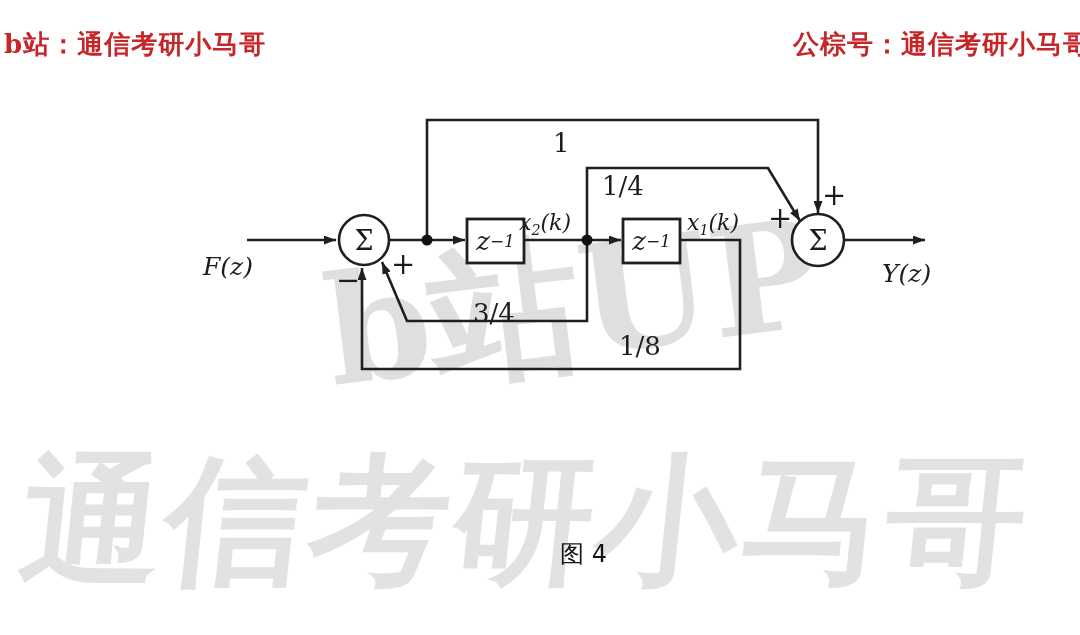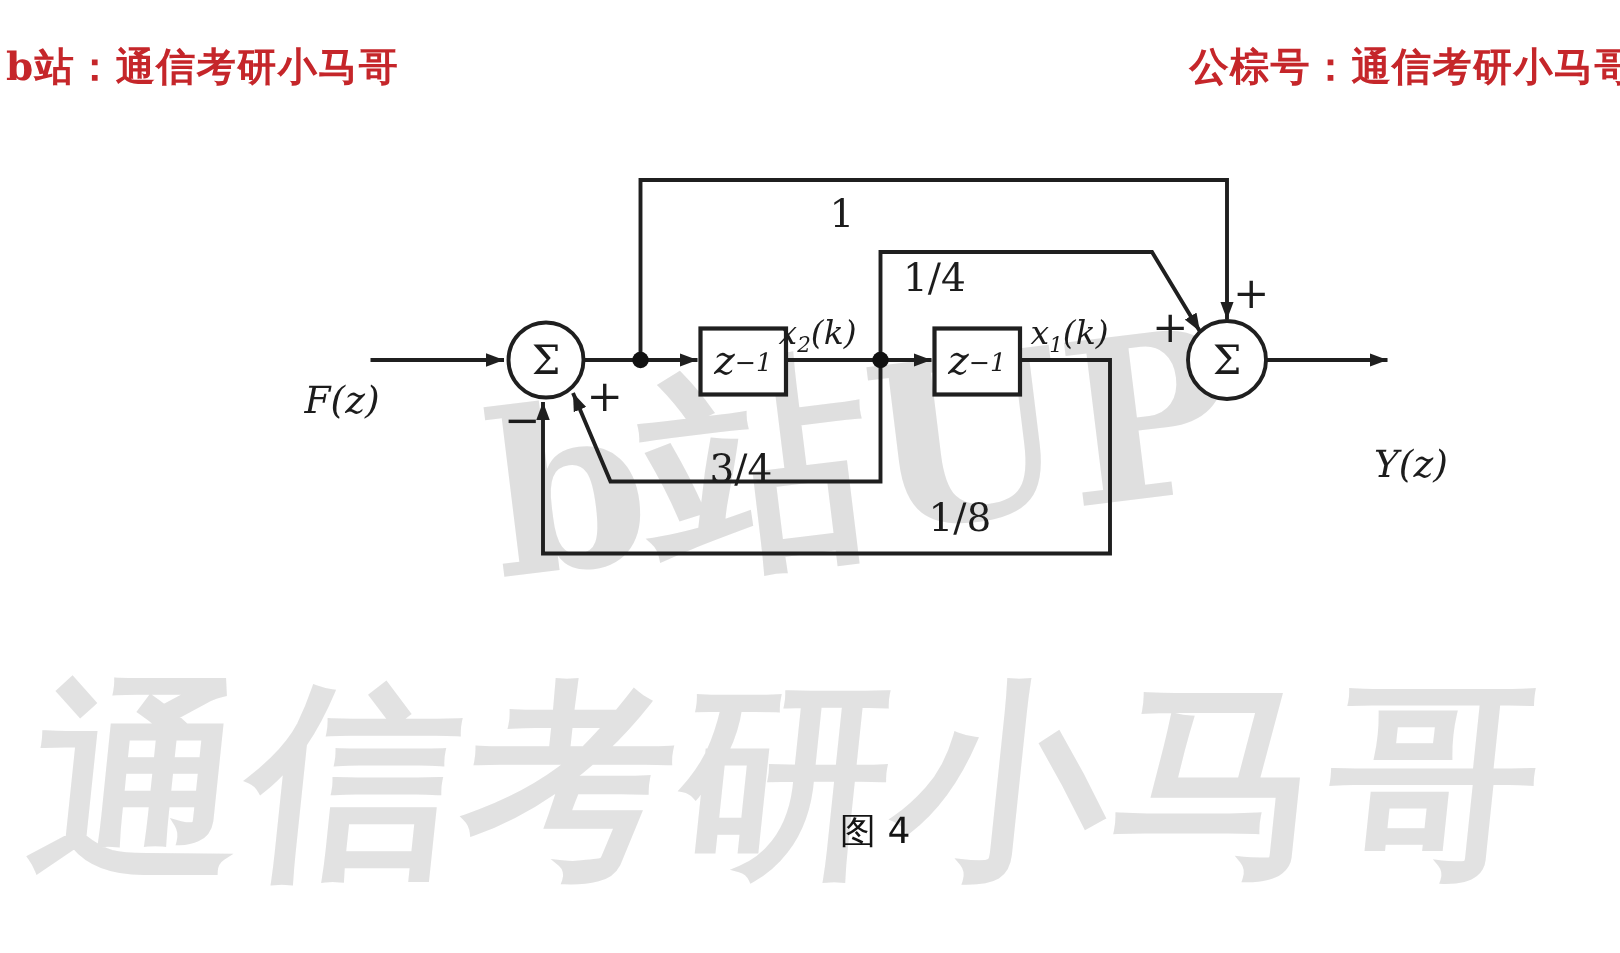--- a/index.html
+++ b/index.html
@@ -124,21 +124,21 @@
 
       <rect x="467" y="219" width="57" height="44" fill="#ffffff" stroke-width="2.8"></rect>
       <rect x="623" y="219" width="57" height="44" fill="#ffffff" stroke-width="2.8"></rect>
     </g>
 
     <circle cx="427" cy="240" r="5.5" fill="#111111"></circle>
     <circle cx="587" cy="240" r="5.5" fill="#111111"></circle>
   </svg>
 
   <div class="lbl math" style="left:203px; top:224px;margin-top:28px;">F(z)</div>
-  <div class="lbl math" style="left:916px; top:259px;margin-top:36px;">Y(z)</div>
+  <div class="lbl math" style="left:882px; top:259px;">Y(z)</div>
 
   <div class="lbl sigma" style="left:339px; top:215px; width:50px; height:50px;">Σ</div>
   <div class="lbl sigma" style="left:792px; top:214px; width:52px; height:52px;">Σ</div>
 
   <div class="lbl delay-txt" style="left:467px; top:219px; width:57px; height:44px;">
     <span>z</span>
       <sup>−1</sup>
   </div>
   <div class="lbl delay-txt" style="left:623px; top:219px; width:57px; height:44px;">
     <span>z</span>

